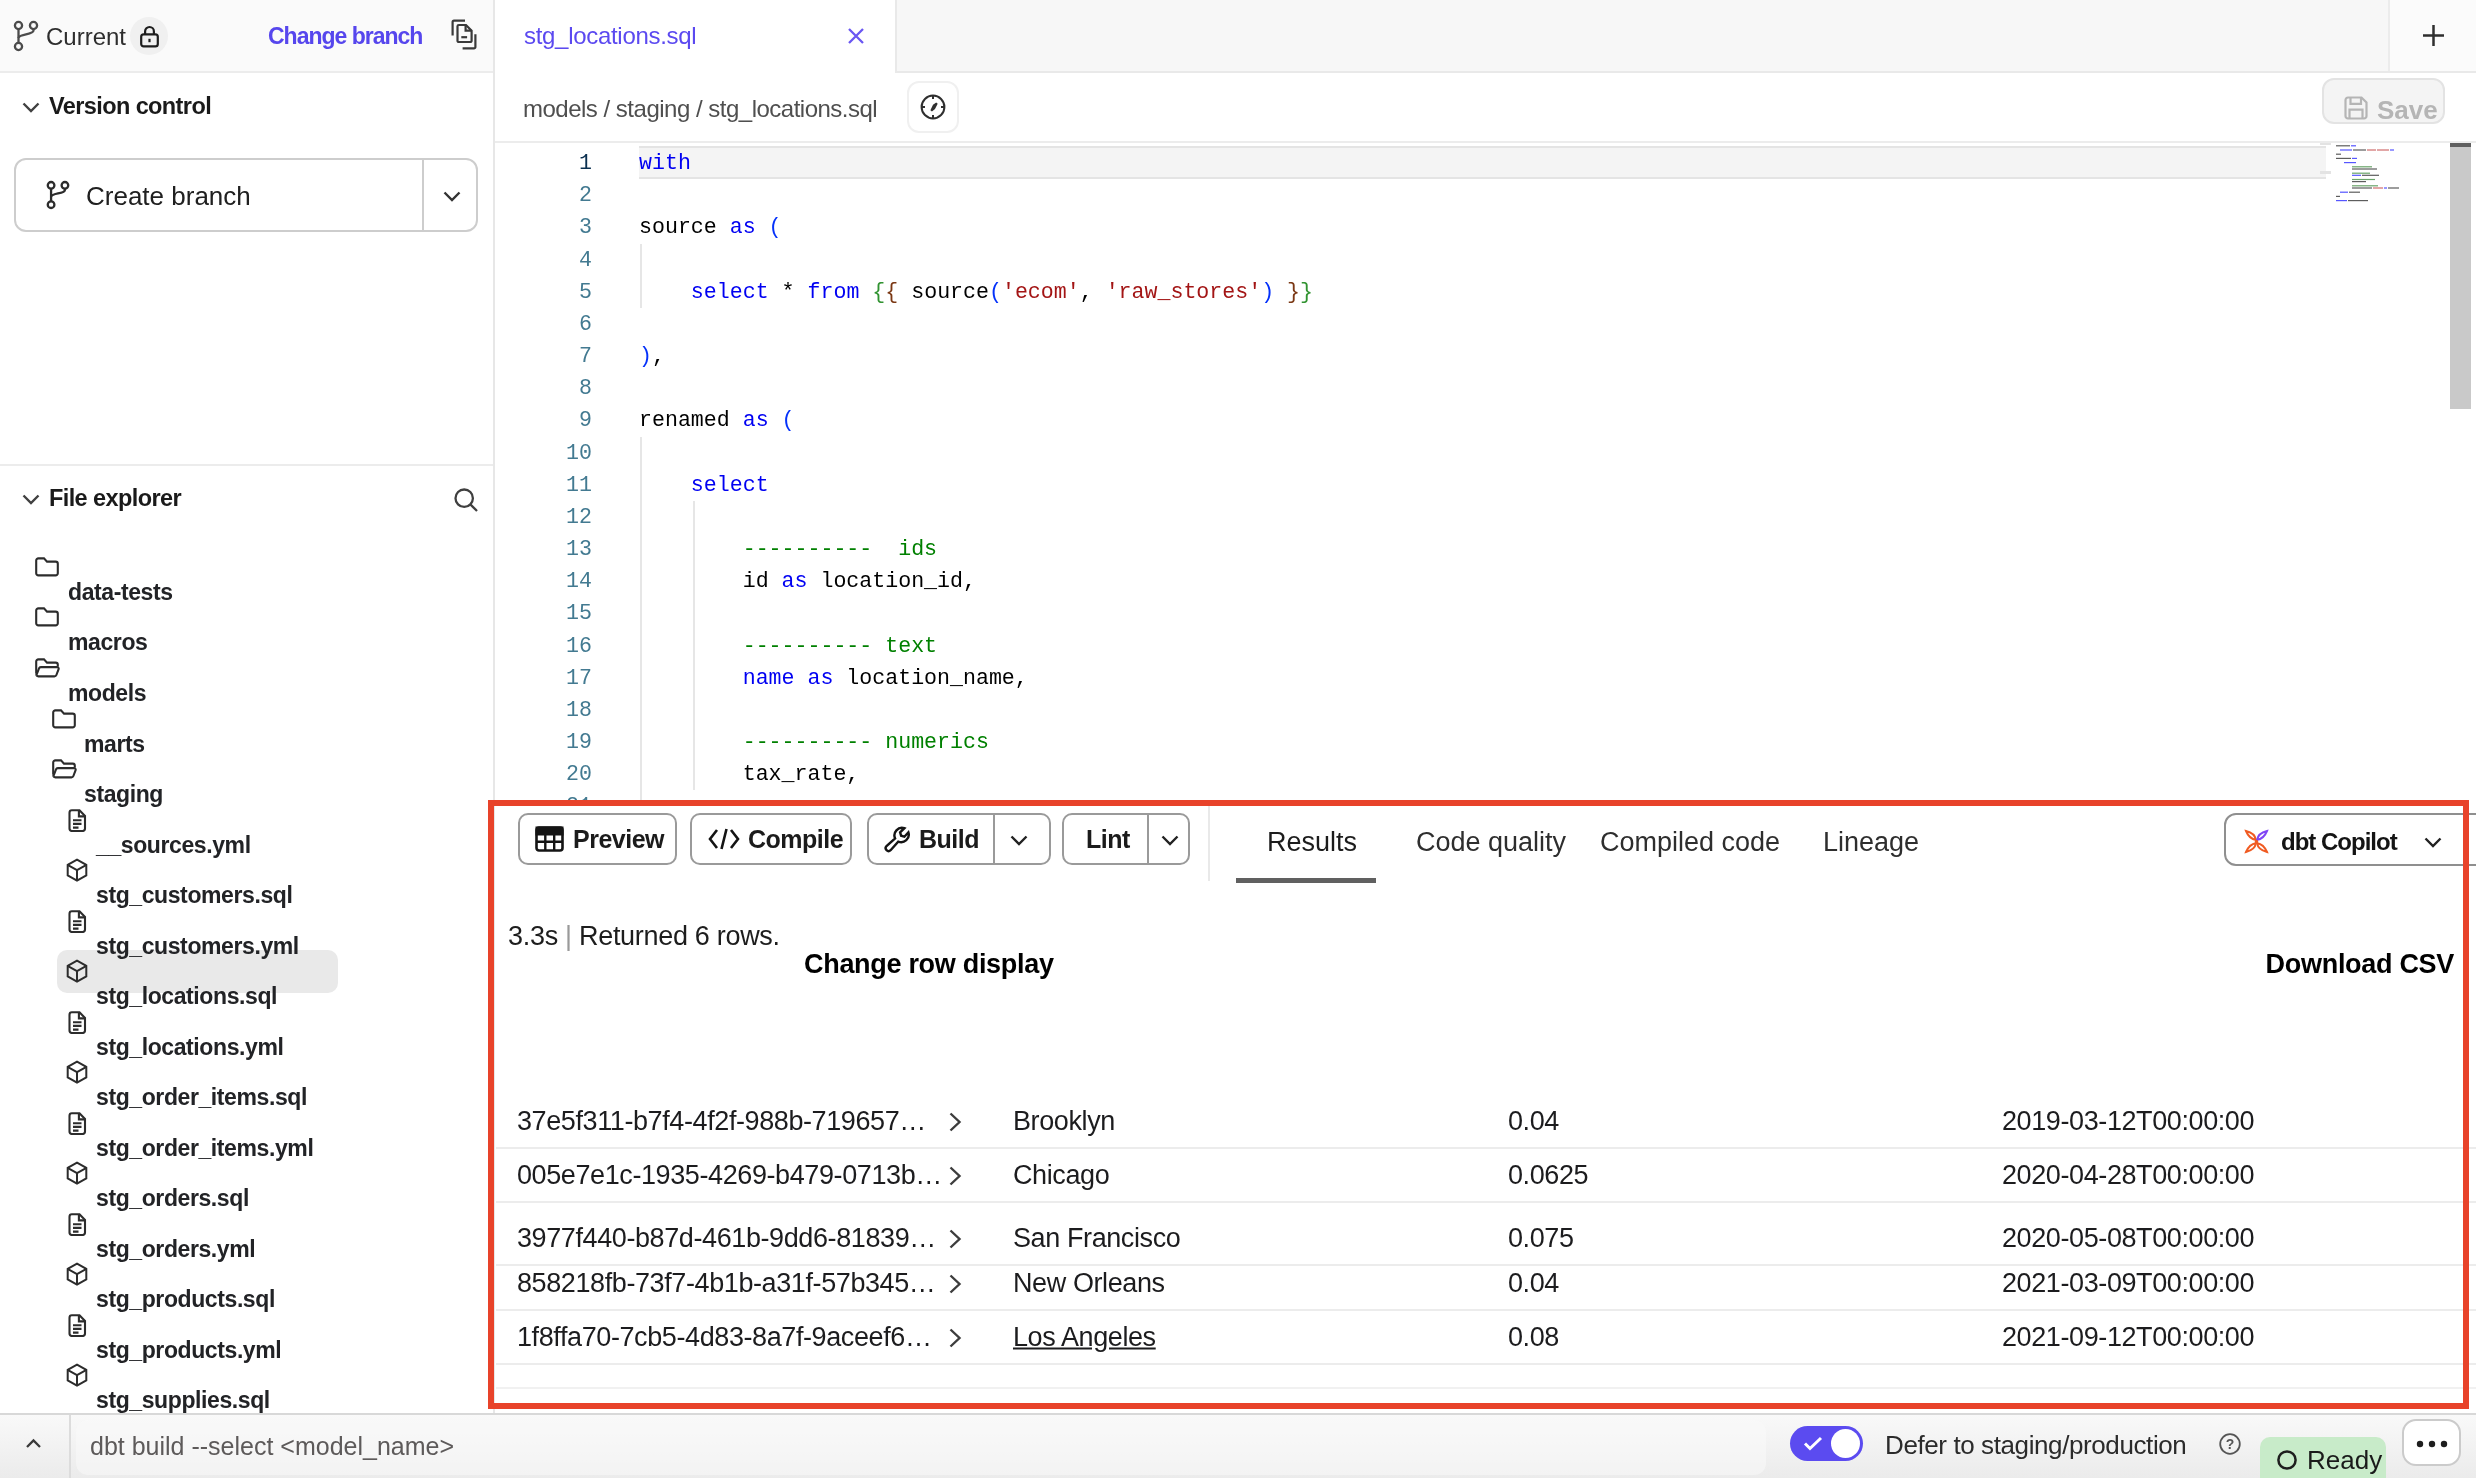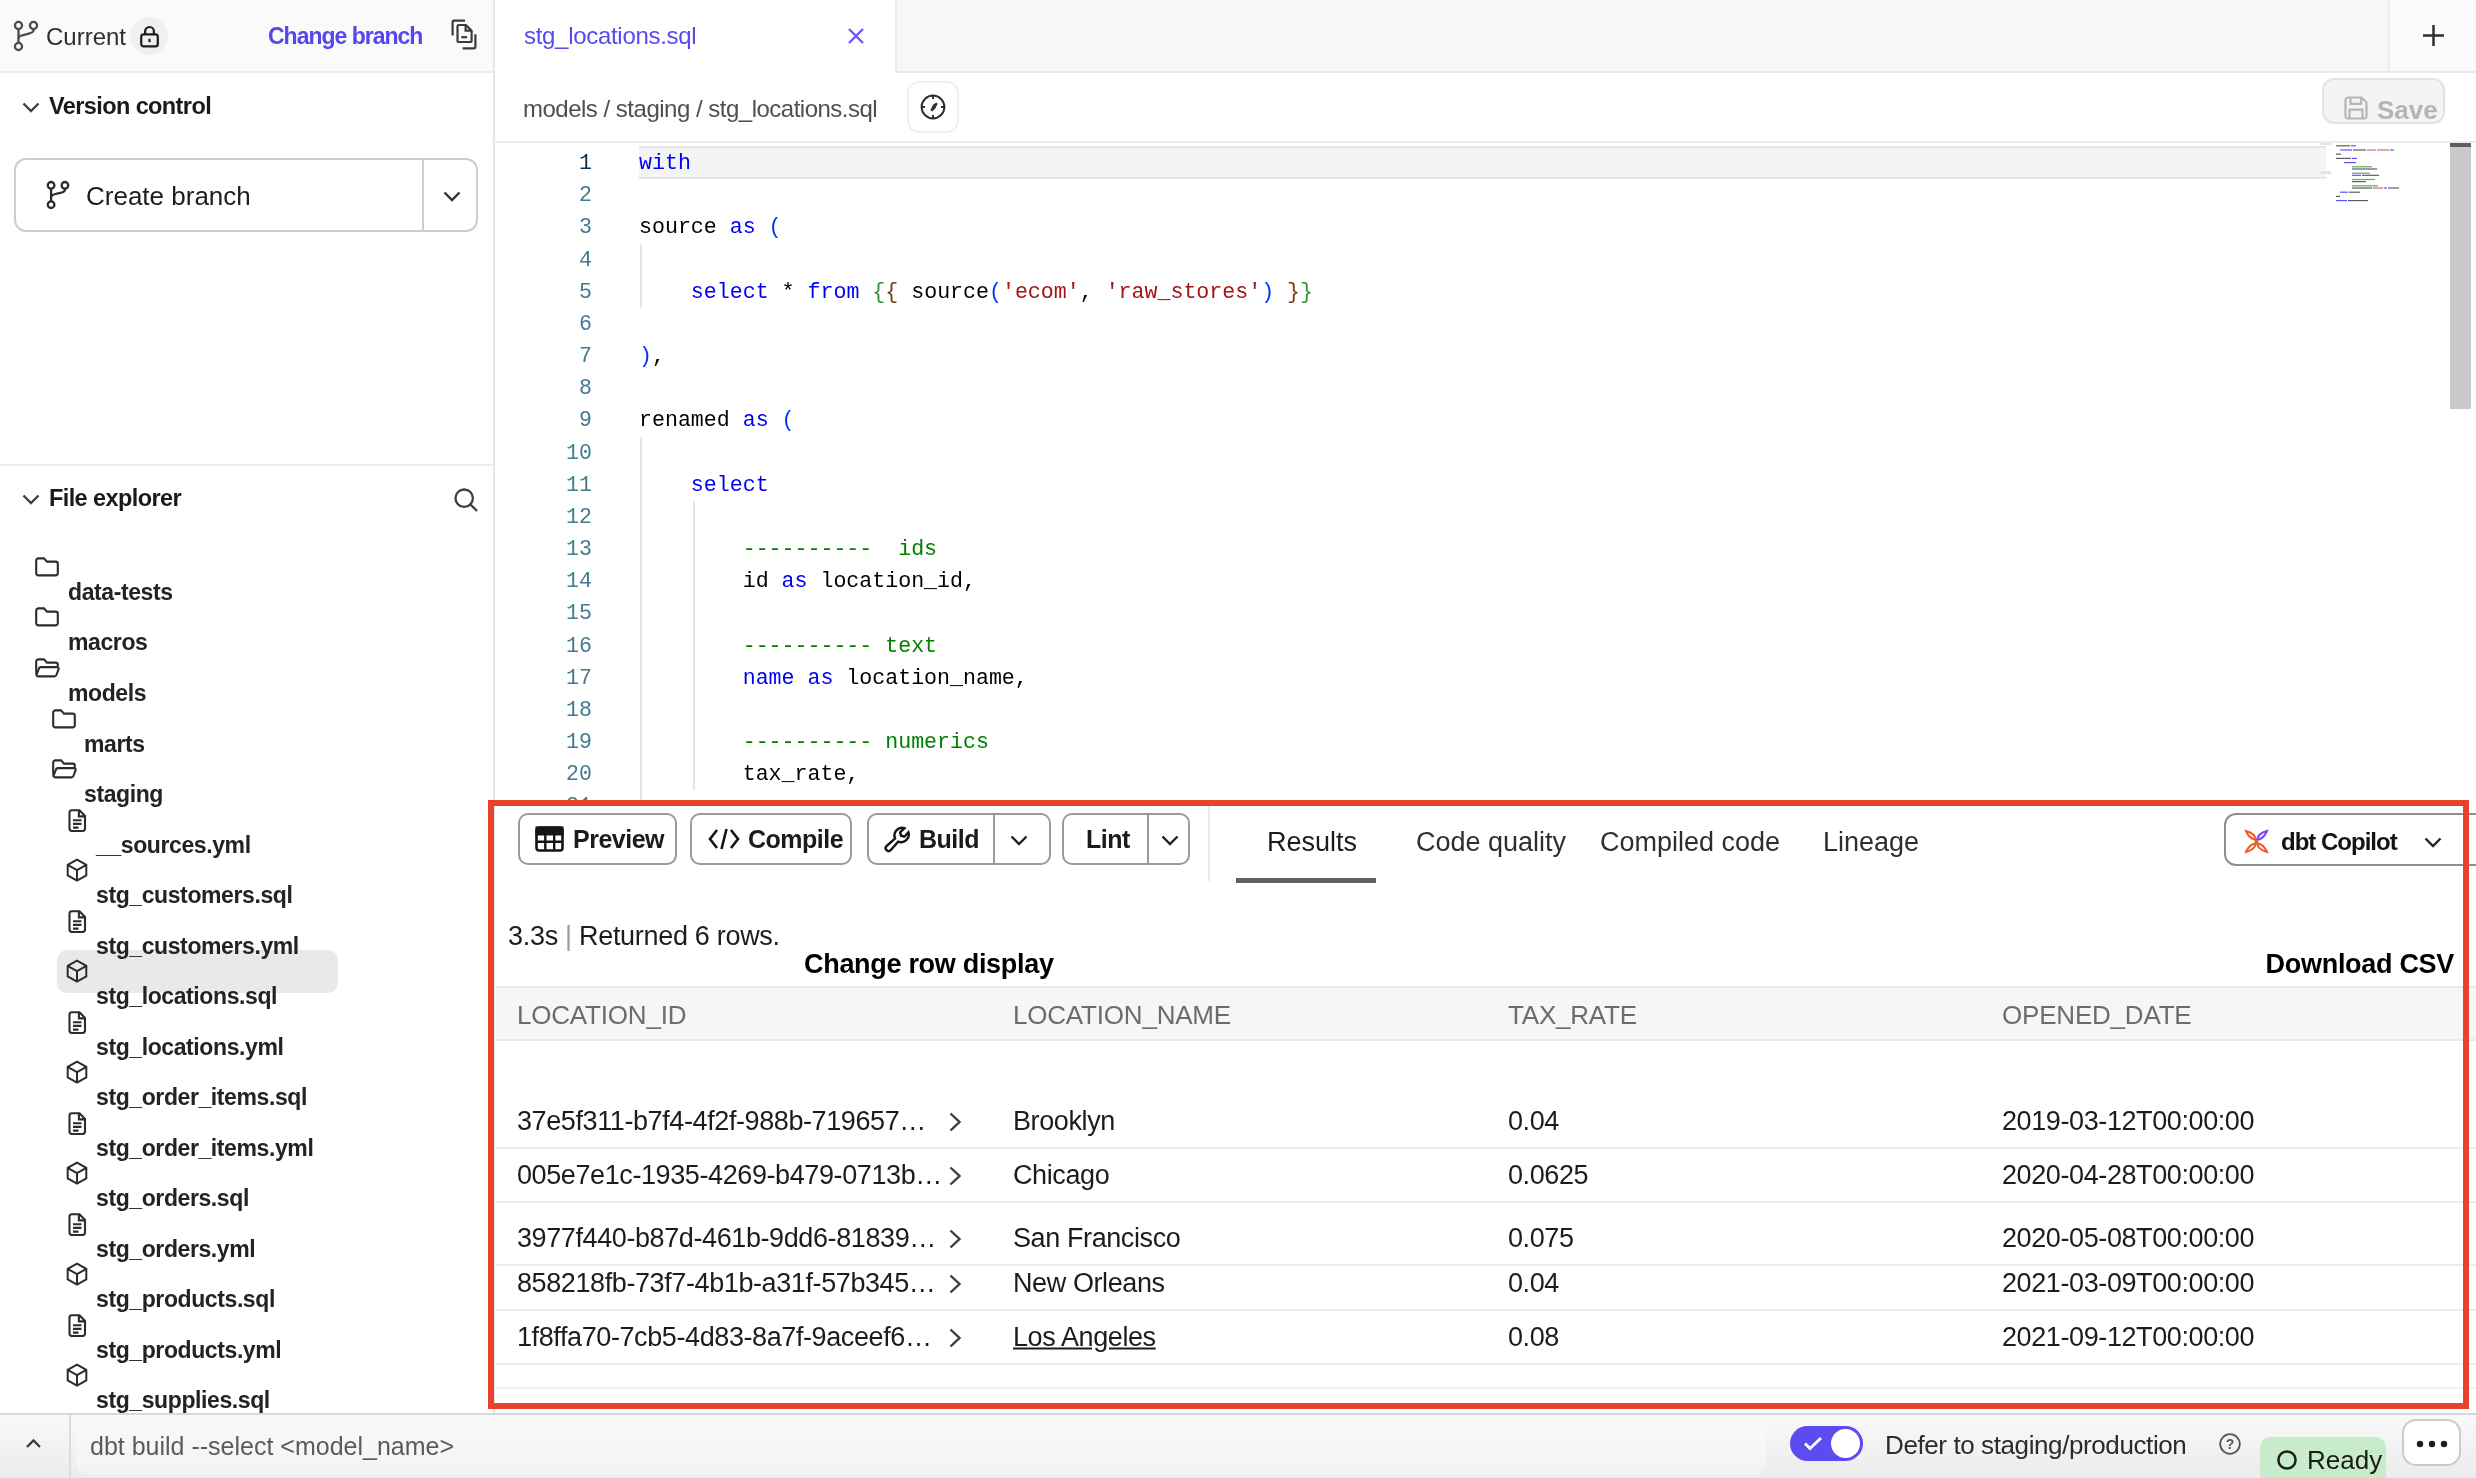--- a/index.html
+++ b/index.html
@@ -389,26 +389,20 @@
   </div>
   <div class="abs" style="left:712px;top:0;width:2px;height:75px;background:#e9e9e9;"></div>
   <div class="ptab" style="left:771px;font-weight:500;color:#1c1c1c;">Results</div>
   <div class="ptab" style="left:920px;">Code quality</div>
   <div class="ptab" style="left:1104px;">Compiled code</div>
   <div class="ptab" style="left:1327px;">Lineage</div>
   <div class="abs" style="left:740px;top:72px;width:140px;height:5px;background:#606060;"></div>
   <div class="abs" style="left:12px;top:115px;font-size:27px;letter-spacing:-0.3px;color:#1d1d1d;">3.3s <span style="color:#9a9a9a;">|</span> Returned 6 rows.</div>
   <div class="abs link" style="left:308px;top:115px;font-size:27px;letter-spacing:-0.3px;">Change row display</div>
   <div class="abs link" style="right:22px;top:115px;font-size:27px;letter-spacing:-0.3px;white-space:nowrap;">Download CSV</div>
-  <div class="abs" style="left:0;top:180px;width:1980px;height:55px;background:#f6f6f6;border-top:2px solid #e9e9e9;border-bottom:2px solid #e9e9e9;">
-    <div class="hdrcell" style="left:21px;">LOCATION_ID</div>
-    <div class="hdrcell" style="left:517px;">LOCATION_NAME</div>
-    <div class="hdrcell" style="left:1012px;">TAX_RATE</div>
-    <div class="hdrcell" style="left:1506px;">OPENED_DATE</div>
-  </div>
   <div class="rowline" style="top:289px;">
     <div class="cell" style="left:21px;">37e5f311-b7f4-4f2f-988b-719657…</div>
     <svg class="chev" style="position:absolute;left:452px;top:16px;" width="14" height="22" viewBox="0 0 14 22">
         <path d="M2.5 2.5 L11.5 11 L2.5 19.5" fill="none" stroke="#3d3d3d" stroke-width="2.4"></path>
       </svg>
     <div class="cell" style="left:517px;">Brooklyn</div>
     <div class="cell" style="left:1012px;">0.04</div>
     <div class="cell" style="left:1506px;">2019-03-12T00:00:00</div>
   </div>
   <div class="rowline" style="top:343px;">

